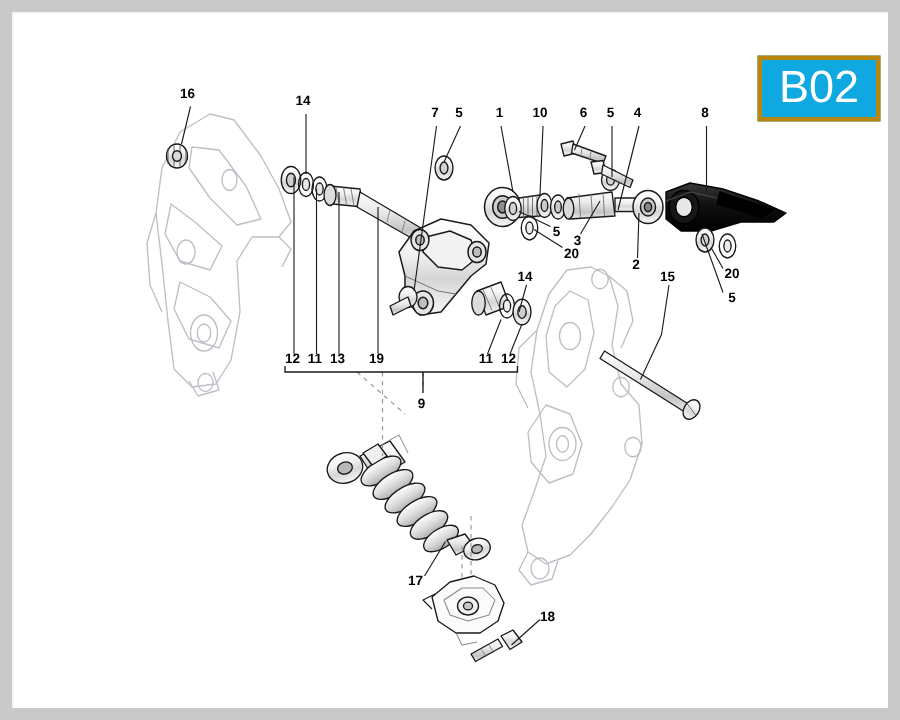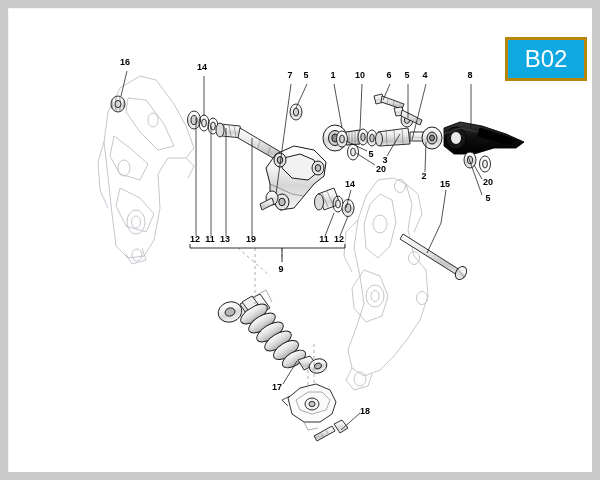--- a/index.html
+++ b/index.html
@@ -41,21 +41,21 @@
     height: 44px;
     background: #0fa8e0;
     border: 3px solid #b8860b;
     box-sizing: border-box;
     display: flex;
     align-items: center;
     justify-content: center;
   }
   .badge-text {
     color: #ffffff;
-    font-size: 24px;
+    font-size: 30px;
     font-family: "Liberation Sans", sans-serif;
     letter-spacing: 0px;
     line-height: 1;
   }
   text.lbl {
     font-family: "Liberation Sans", sans-serif;
     font-size: 9px;
     font-weight: bold;
     fill: #000000;
   }

